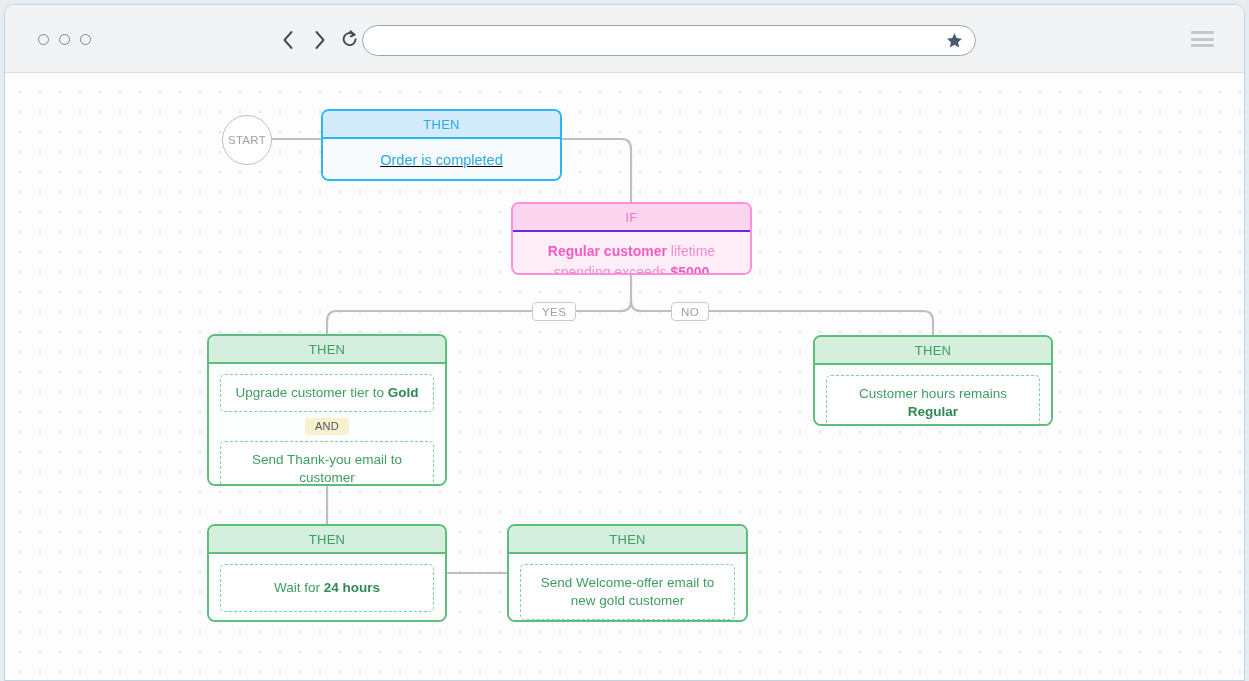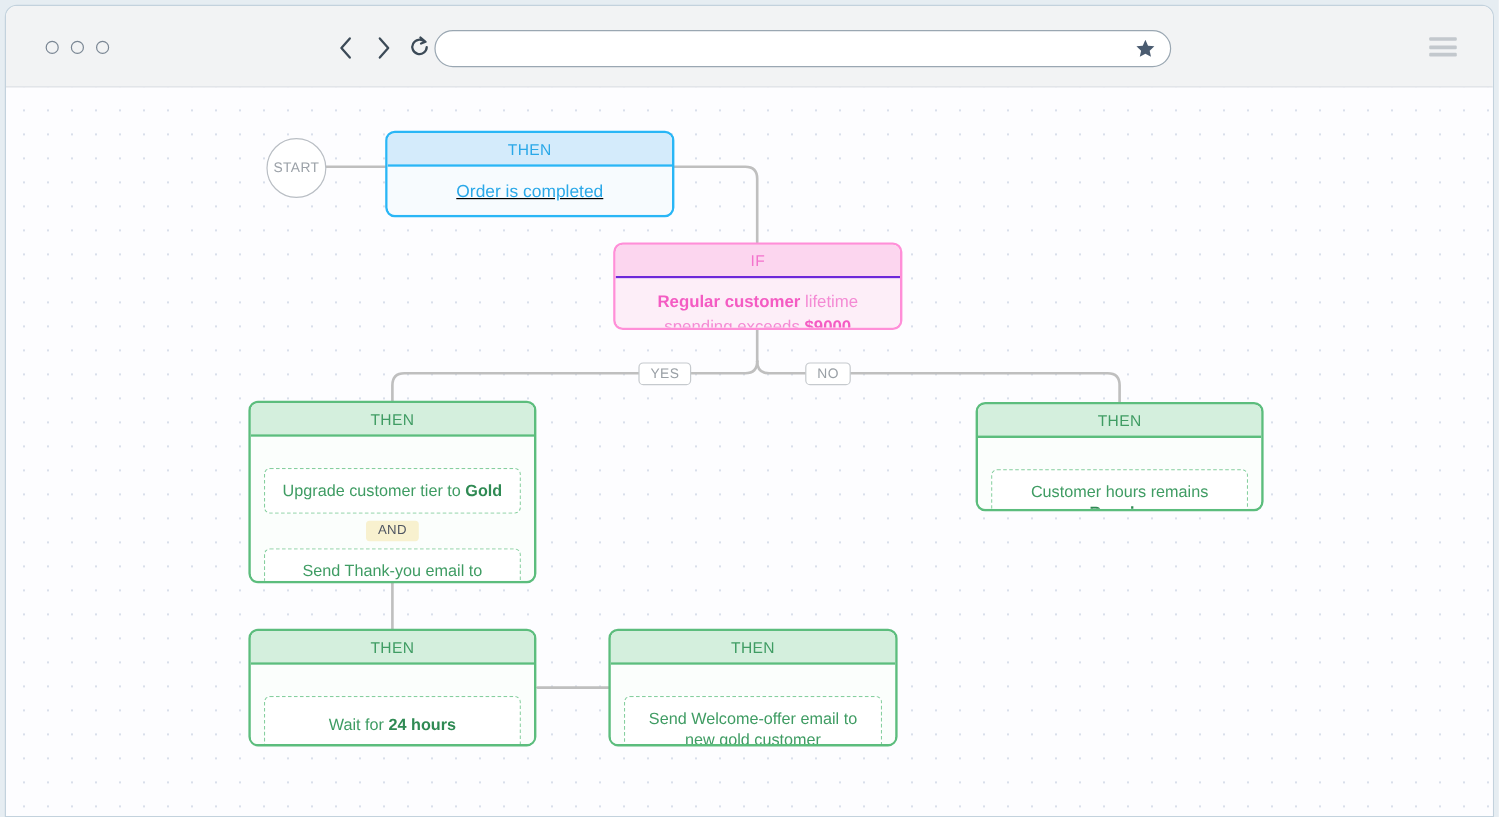--- a/index.html
+++ b/index.html
@@ -96,21 +96,21 @@
     background:#ffffff;
   }
   .node-head{
     height:28px;line-height:28px;
     text-align:center;
     font-size:13px;
     letter-spacing:.3px;
     box-sizing:border-box;
   }
   .node-body{
-    padding:26px 11px 11px 11px;
+    padding:10px 11px 11px 11px;
     box-sizing:border-box;
   }
   .slot{
     border:1.6px dashed;
     border-radius:5px;
     font-size:13.5px;
     line-height:18px;
     text-align:center;
     padding:9px 8px;
     box-sizing:border-box;
@@ -253,21 +253,21 @@
       <div class="node n-when" style="left:316px;top:36px;width:241px;height:72px;">
         <div class="node-head">THEN</div>
         <div class="node-body">
           <div class="when-text">Order is completed</div>
         </div>
       </div>
 
       <div class="node n-if" style="left:506px;top:129px;width:241px;height:73px;">
         <div class="node-head">IF</div>
         <div class="node-body">
-          <div class="if-text"><b>Regular customer</b><span> lifetime spending exceeds </span><b>$9000</b></div>
+          <div class="if-text"><b>Regular customer</b><span> lifetime spending exceeds </span><b>$5000</b></div>
         </div>
       </div>
 
       <div class="node n-then" style="left:202px;top:261px;width:240px;height:152px;">
         <div class="node-head">THEN</div>
         <div class="node-body">
           <div class="slot"><span>Upgrade customer tier to </span><b>Gold</b></div>
           <div class="and-badge">AND</div>
           <div class="slot">Send Thank-you email to customer</div>
         </div>

